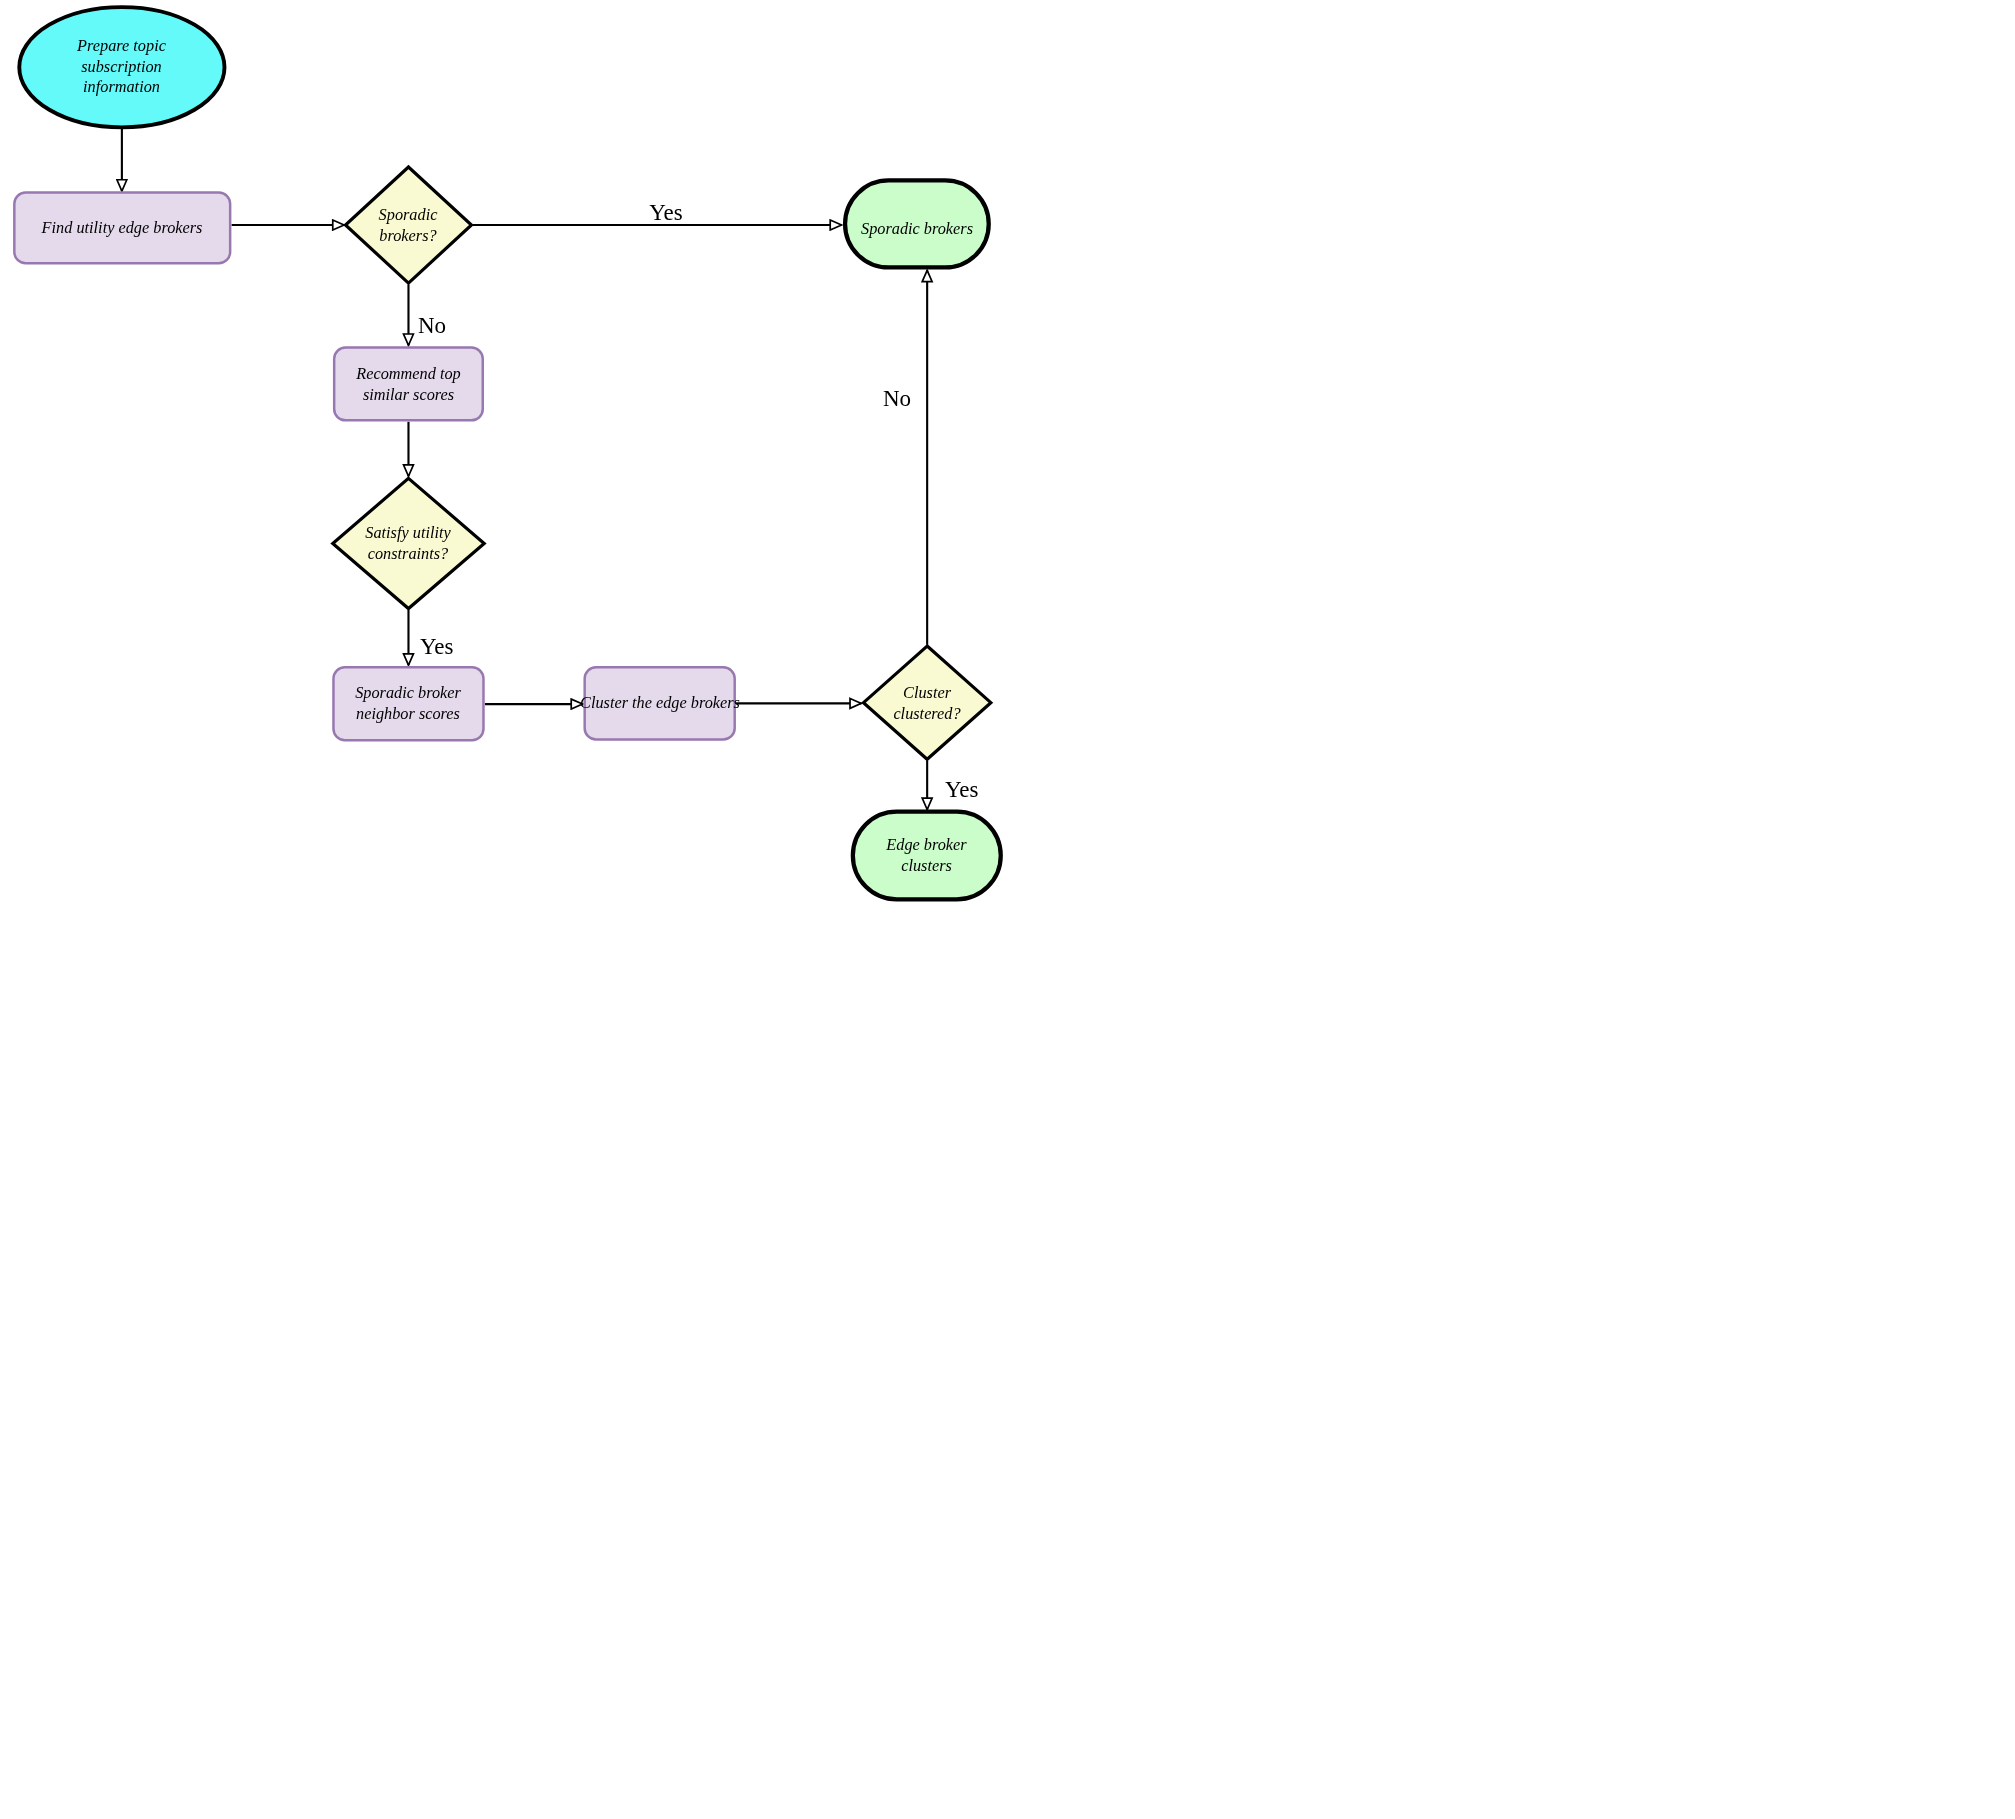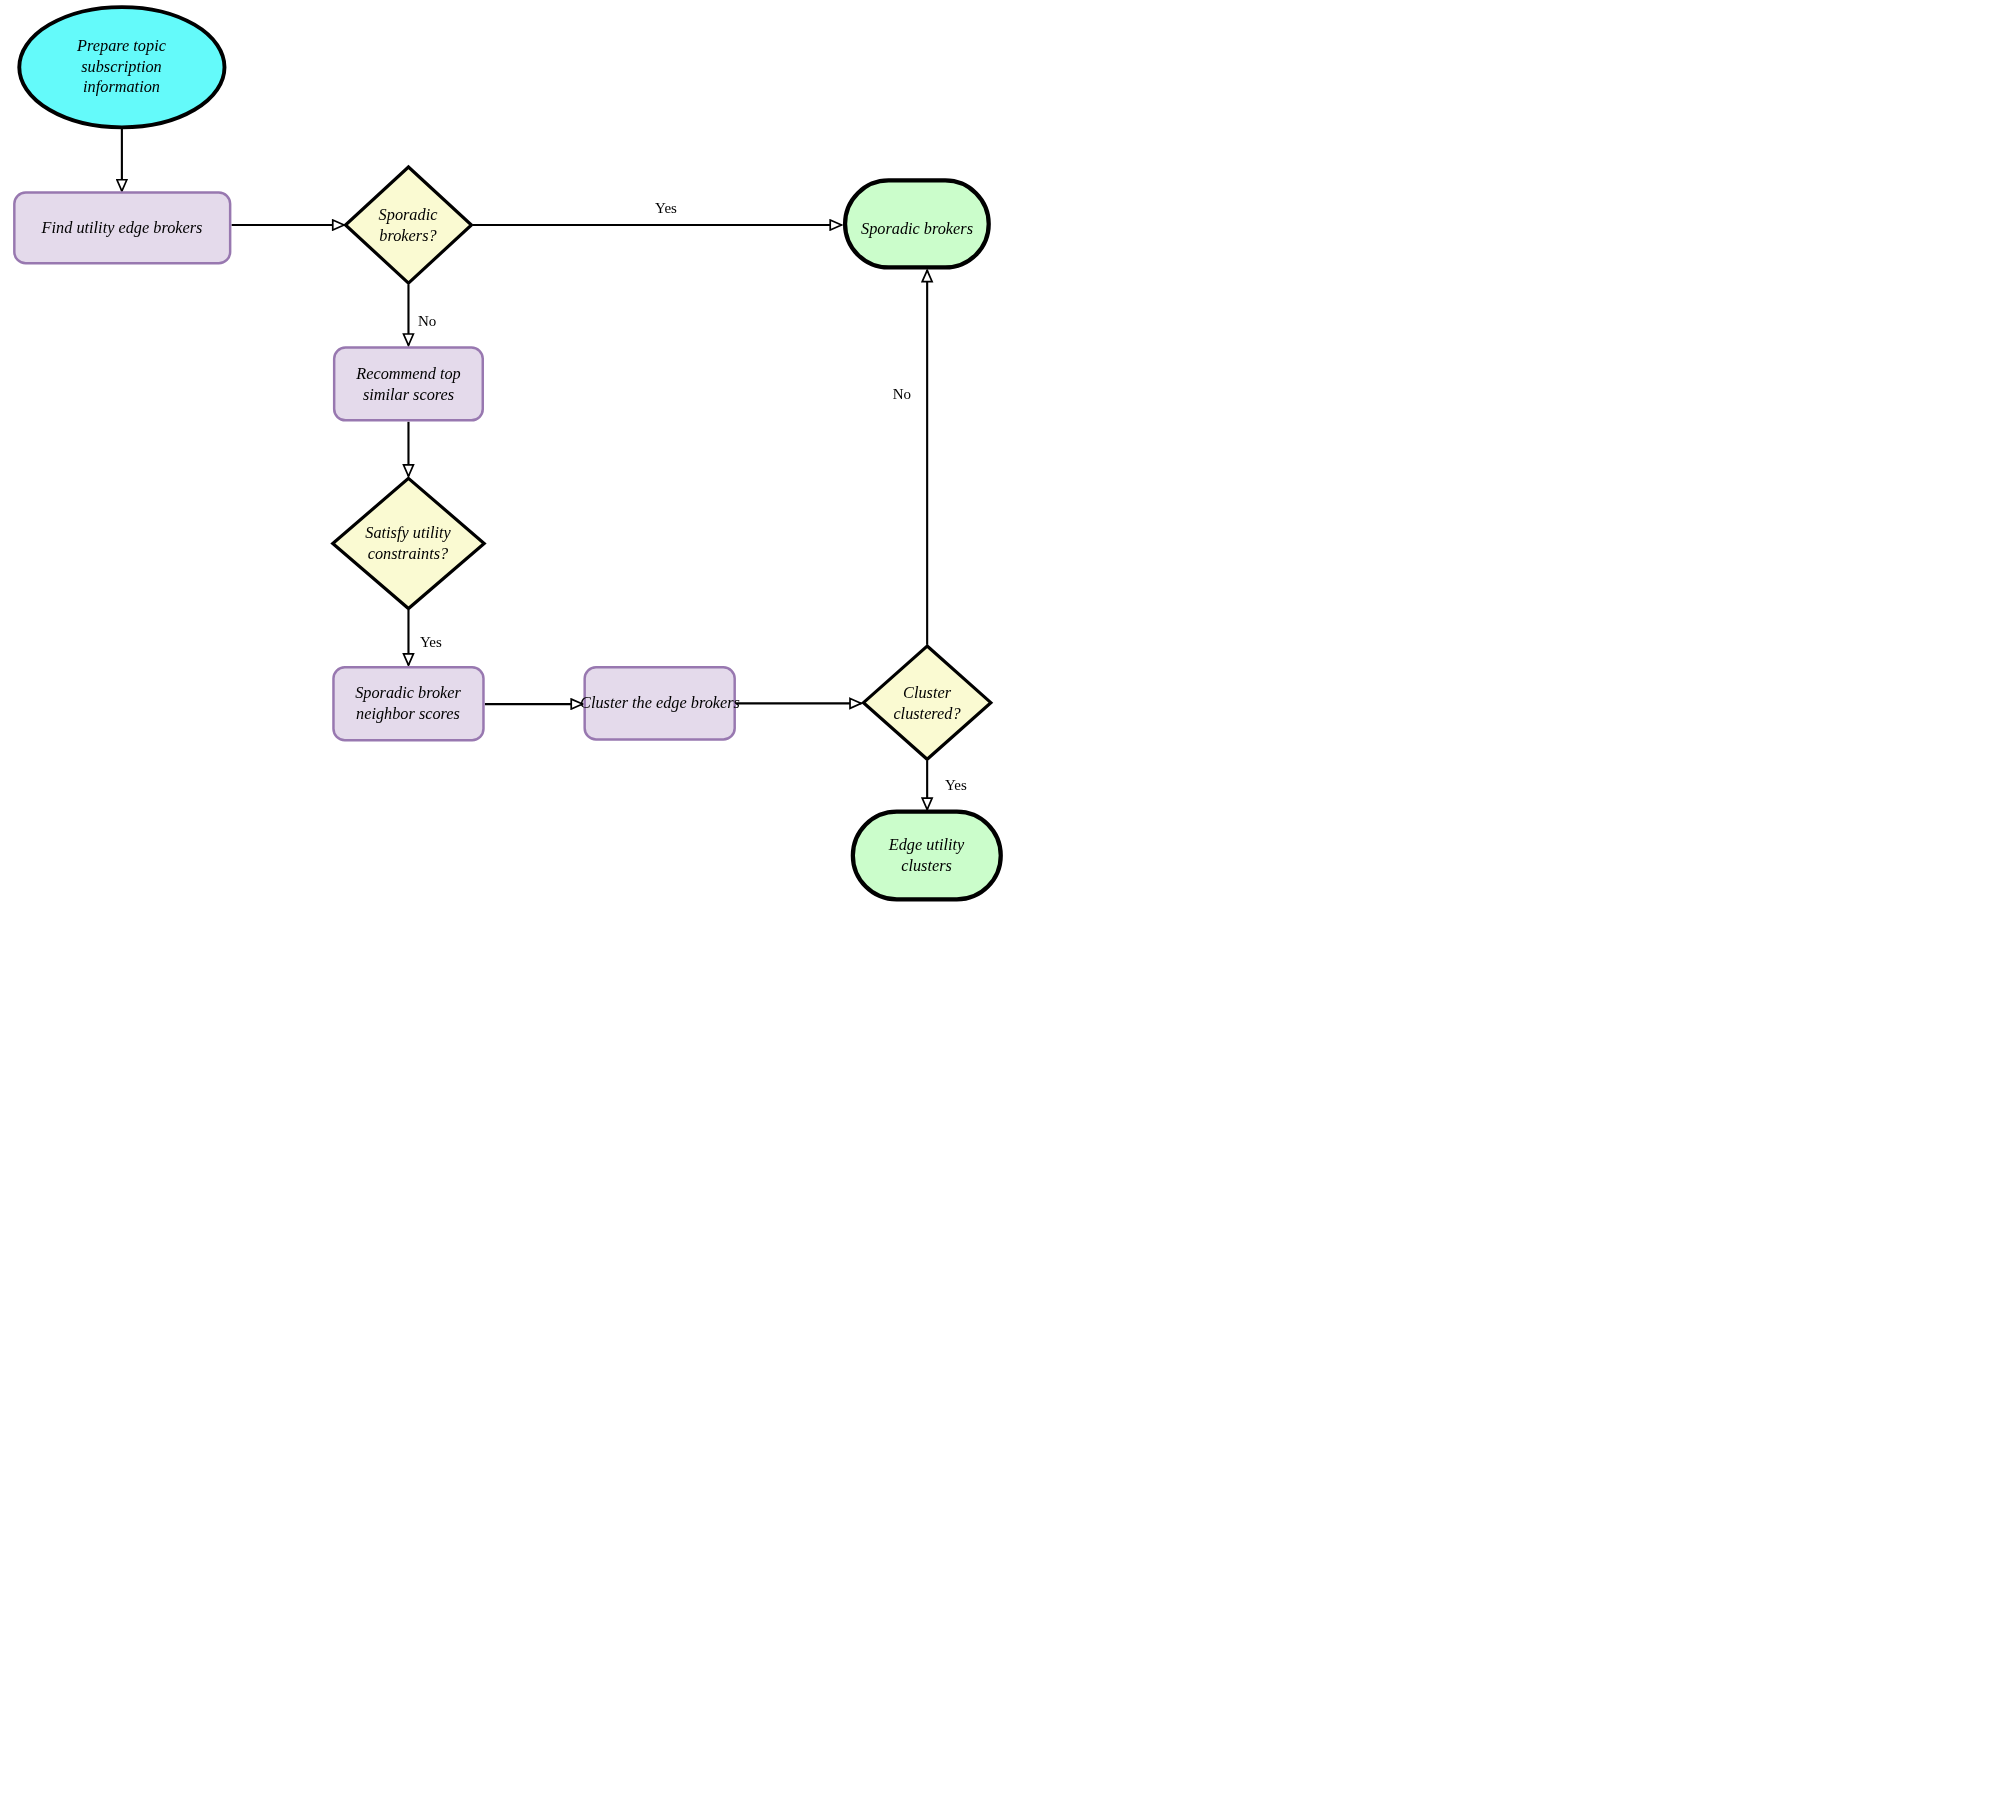--- a/index.html
+++ b/index.html
@@ -27,21 +27,21 @@
     justify-content: center;
     text-align: center;
     font-size: 16.3px;
     line-height: 1.28;
     pointer-events: none;
     font-style: italic;
   }
   .nowrap { white-space: nowrap; }
   .edge-label {
     position: absolute;
-    font-size: 15px;
+    font-size: 23px;
     line-height: 1.1;
     pointer-events: none;
   }
   .ta-r { text-align: right; }
 </style>
 </head>
 <body>
 
 <div class="canvas">
 
@@ -95,21 +95,21 @@
   <div class="node-label" style="left:334px; top:348px; width:149px; height:73px;">Recommend top similar scores</div>
 
   <div class="node-label" style="left:348px; top:512px; width:120px; height:64px;">Satisfy utility constraints?</div>
 
   <div class="node-label" style="left:333px; top:667px; width:150px; height:73px;">Sporadic broker neighbor scores</div>
 
   <div class="node-label nowrap" style="left:568px; top:667px; width:184px; height:72px;">Cluster the edge brokers</div>
 
   <div class="node-label" style="left:881px; top:675px; width:92px; height:57px;">Cluster clustered?</div>
 
-  <div class="node-label" style="left:870px; top:812px; width:113px; height:88px;">Edge utility clusters</div>
+  <div class="node-label" style="left:870px; top:812px; width:113px; height:88px;">Edge broker clusters</div>
 
   <div class="edge-label" style="left:641px; top:200px; width:50px; text-align:center;">Yes</div>
 
   <div class="edge-label" style="left:418px; top:313px; width:42px;">No</div>
 
   <div class="edge-label" style="left:420px; top:634px; width:50px;">Yes</div>
 
   <div class="edge-label ta-r" style="left:869px; top:386px; width:42px;">No</div>
 
   <div class="edge-label" style="left:945px; top:777px; width:50px;">Yes</div>

